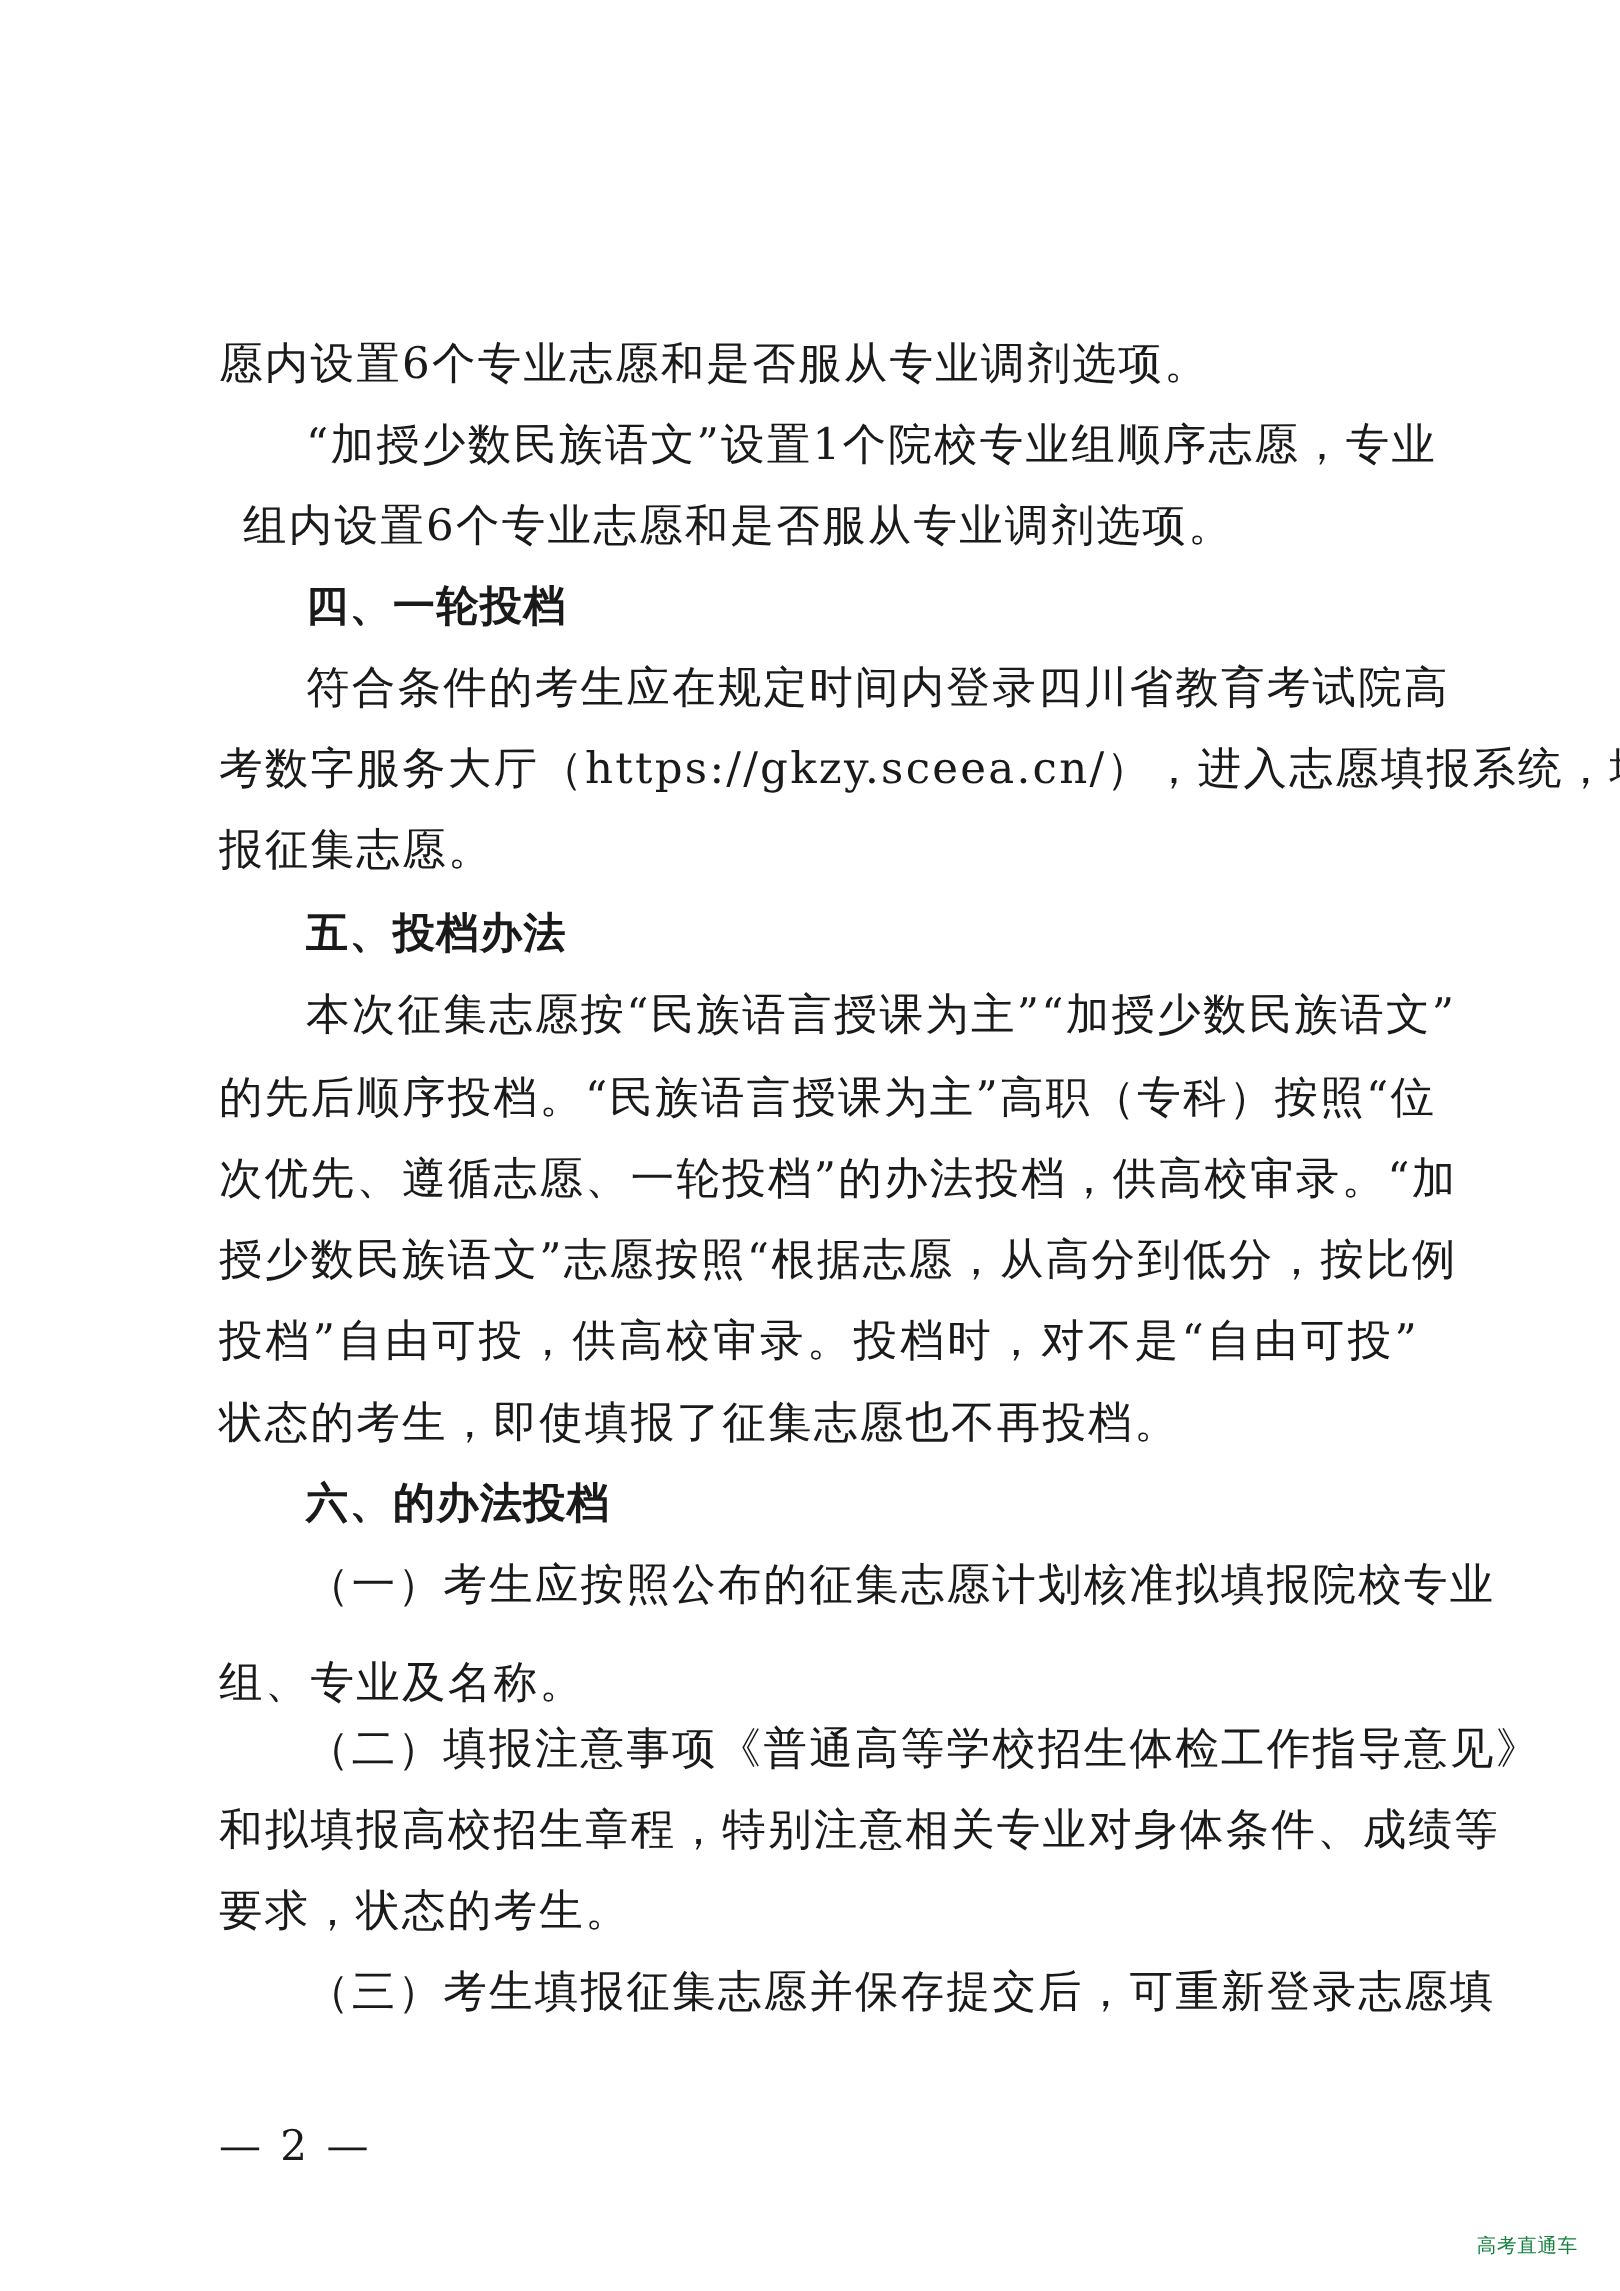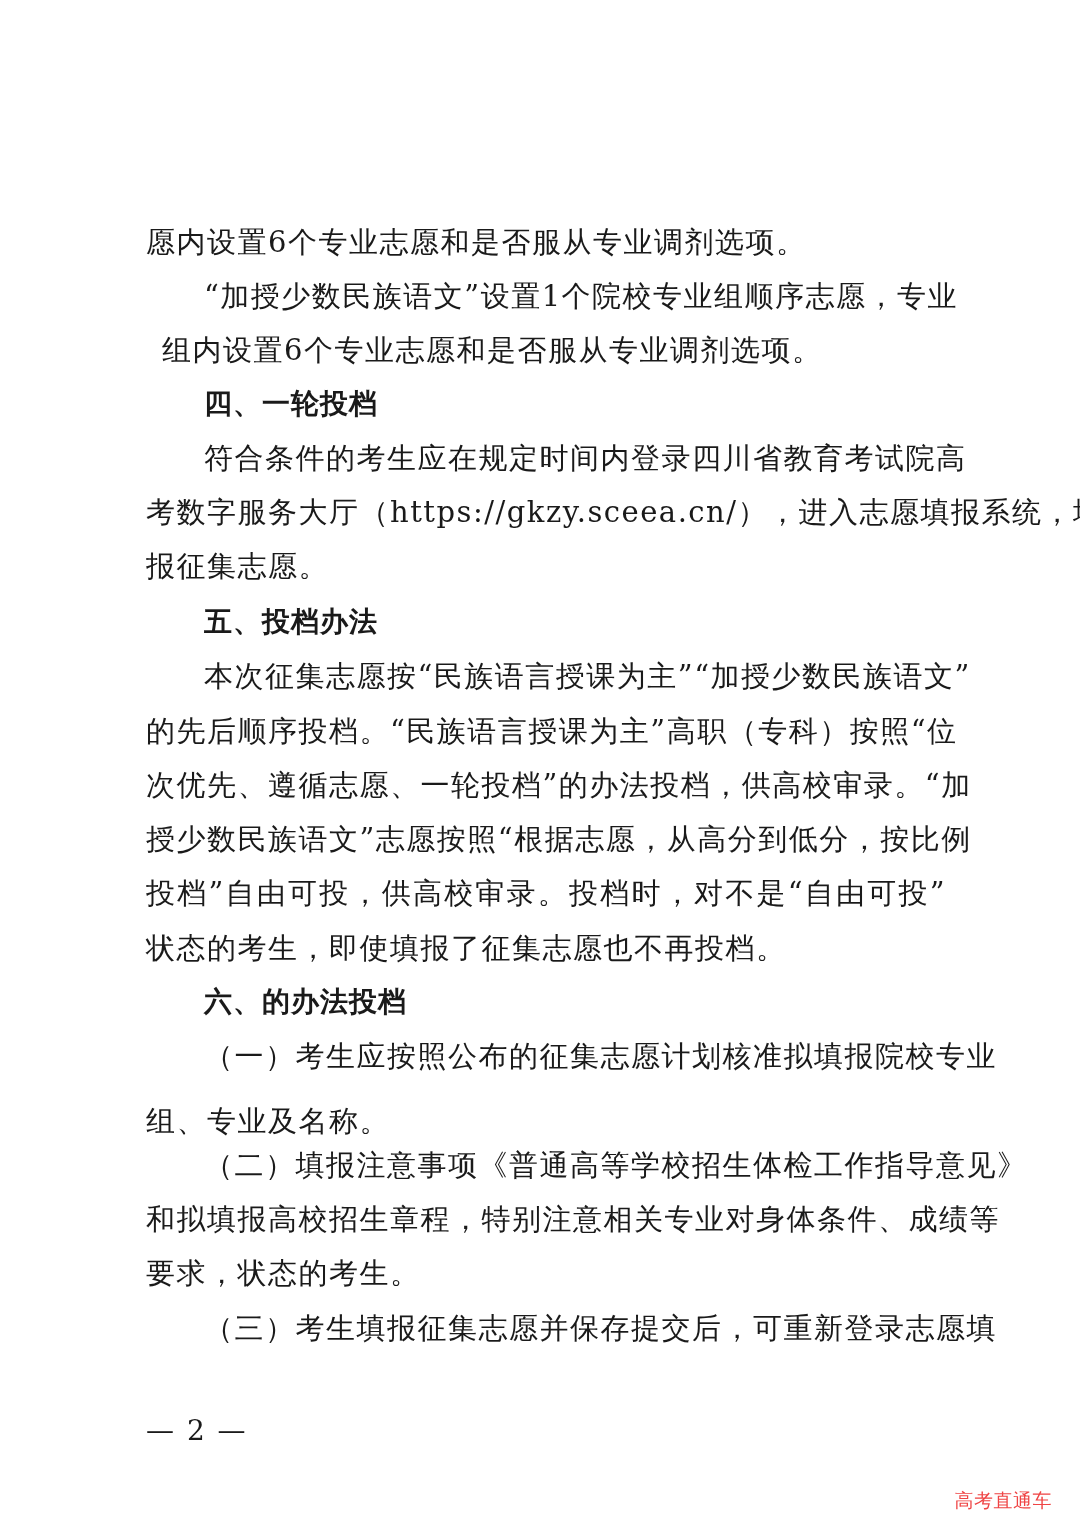--- a/index.html
+++ b/index.html
@@ -52,22 +52,22 @@
       font-size: 28px;
       line-height: 36px;
       color: #1a1a1a;
       letter-spacing: 2px;
     }
     .watermark {
       position: absolute;
       right: 28px;
       top: 1472px;
       font-family: "DejaVu Sans", "Liberation Sans", sans-serif;
-      font-size: 19px;
-      color: #ef4444;
+      font-size: 13px;
+      color: #15803d;
       letter-spacing: 0.5px;
     }
   </style>
 </head>
 <body>
 
 <div class="page">
   <div id="lines">
       <div class="line" style="top: 208px;">愿内设置6个专业志愿和是否服从专业调剂选项。</div>
       <div class="line indent justify" style="top: 262px;">“加授少数民族语文”设置1个院校专业组顺序志愿，专业</div>

